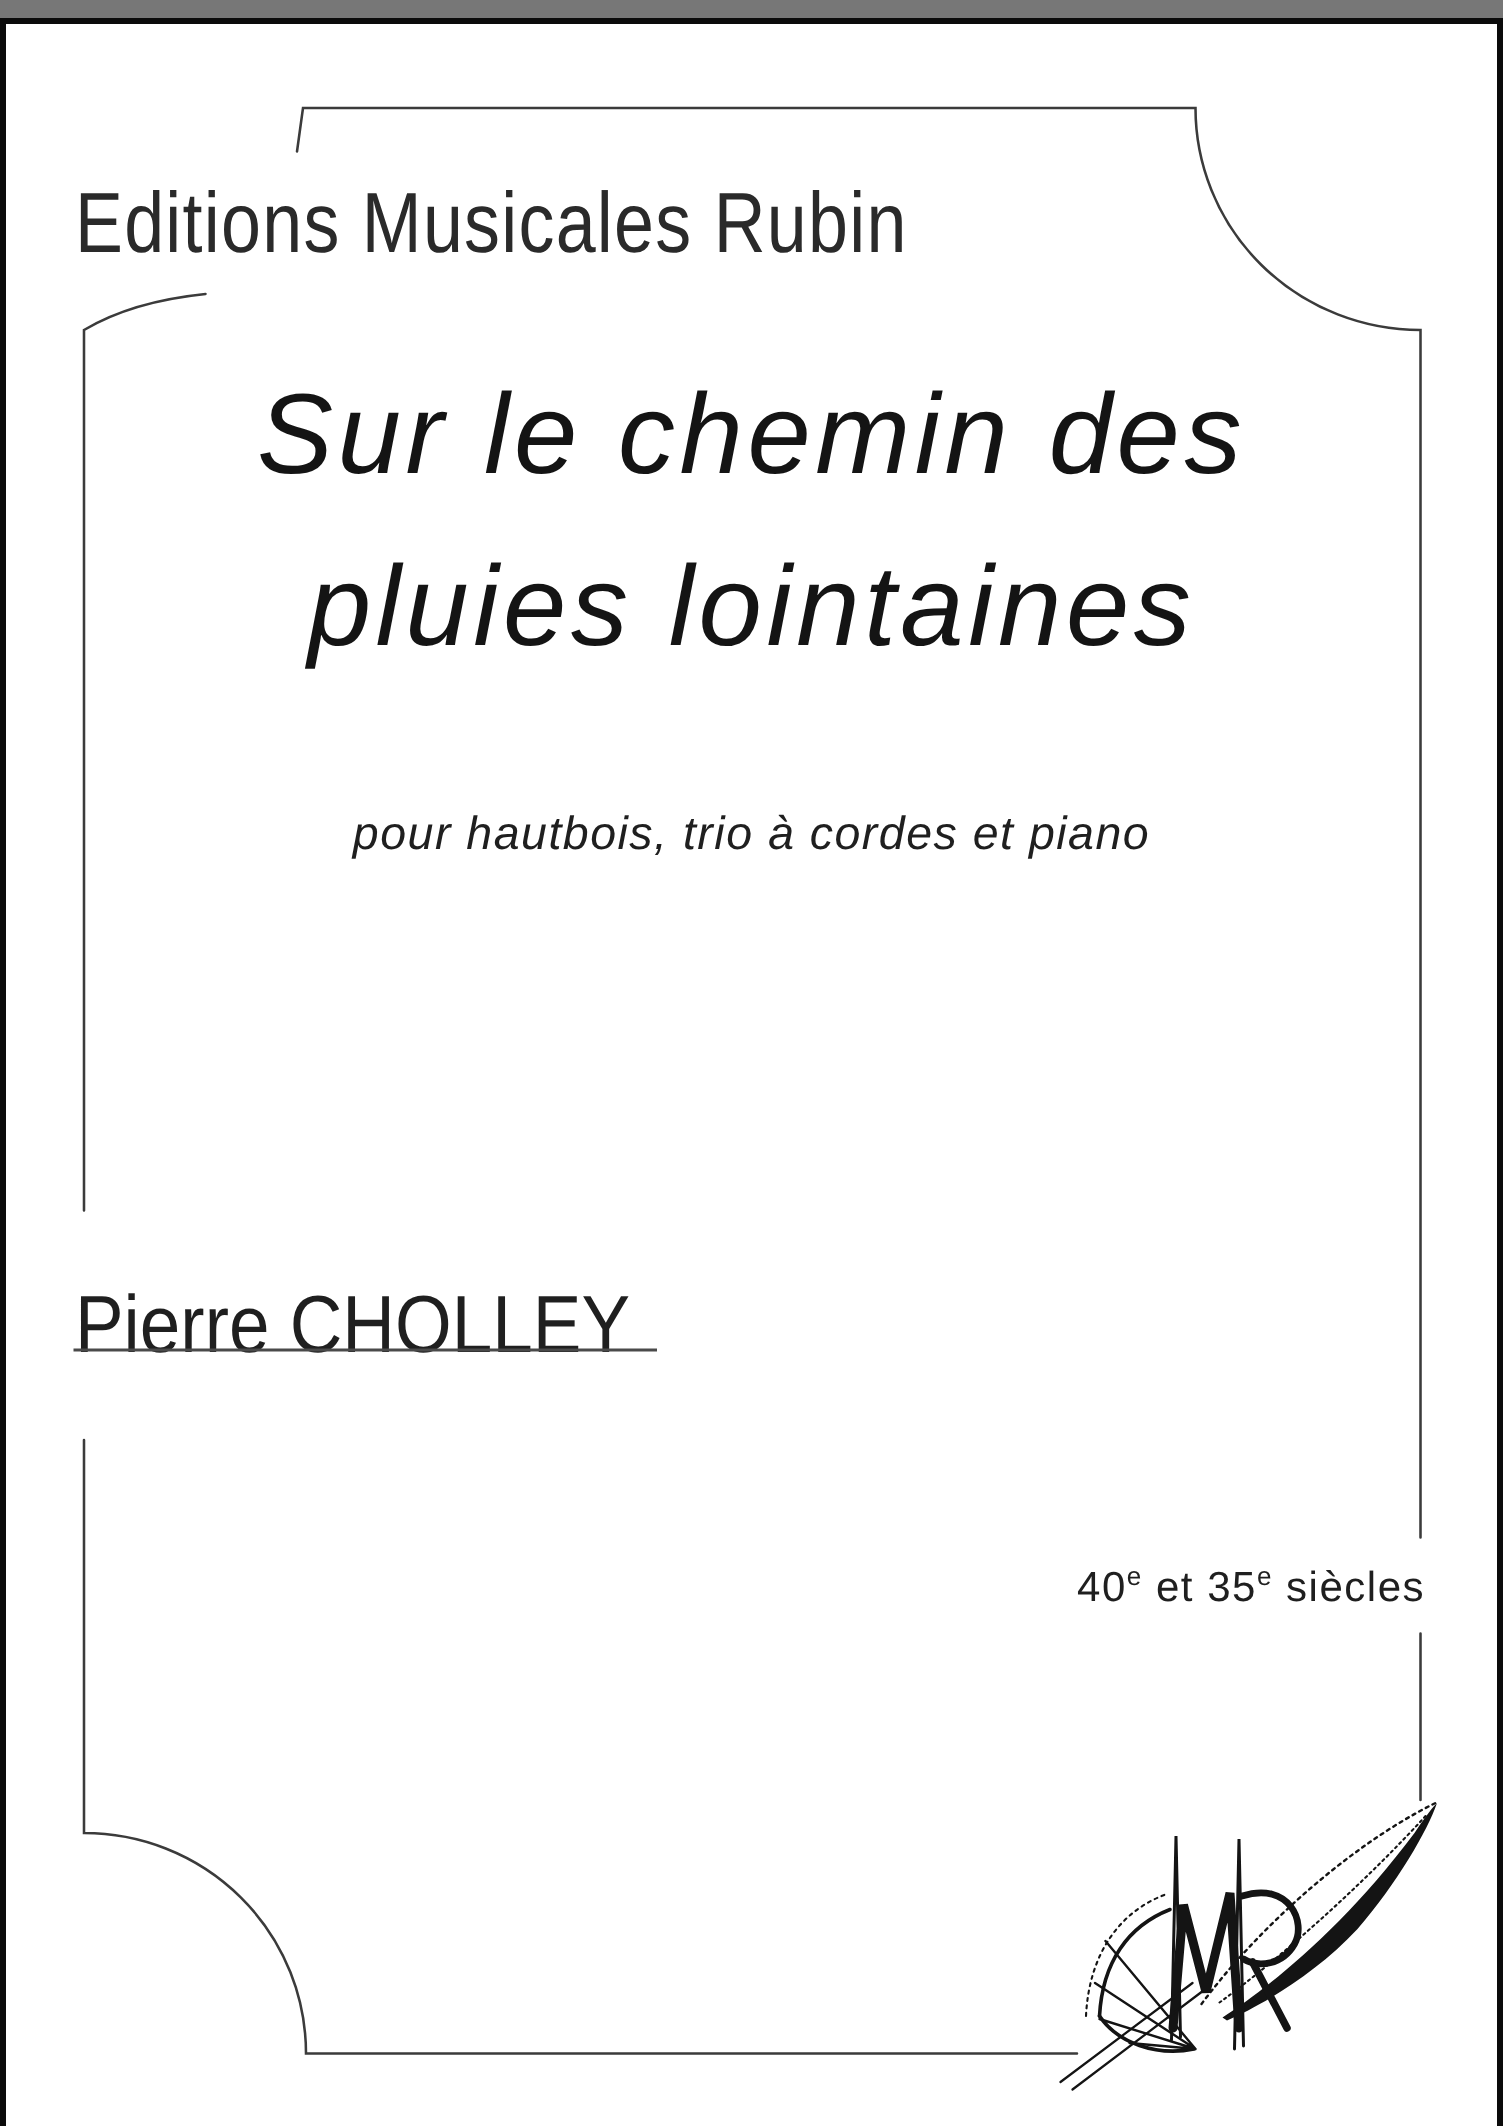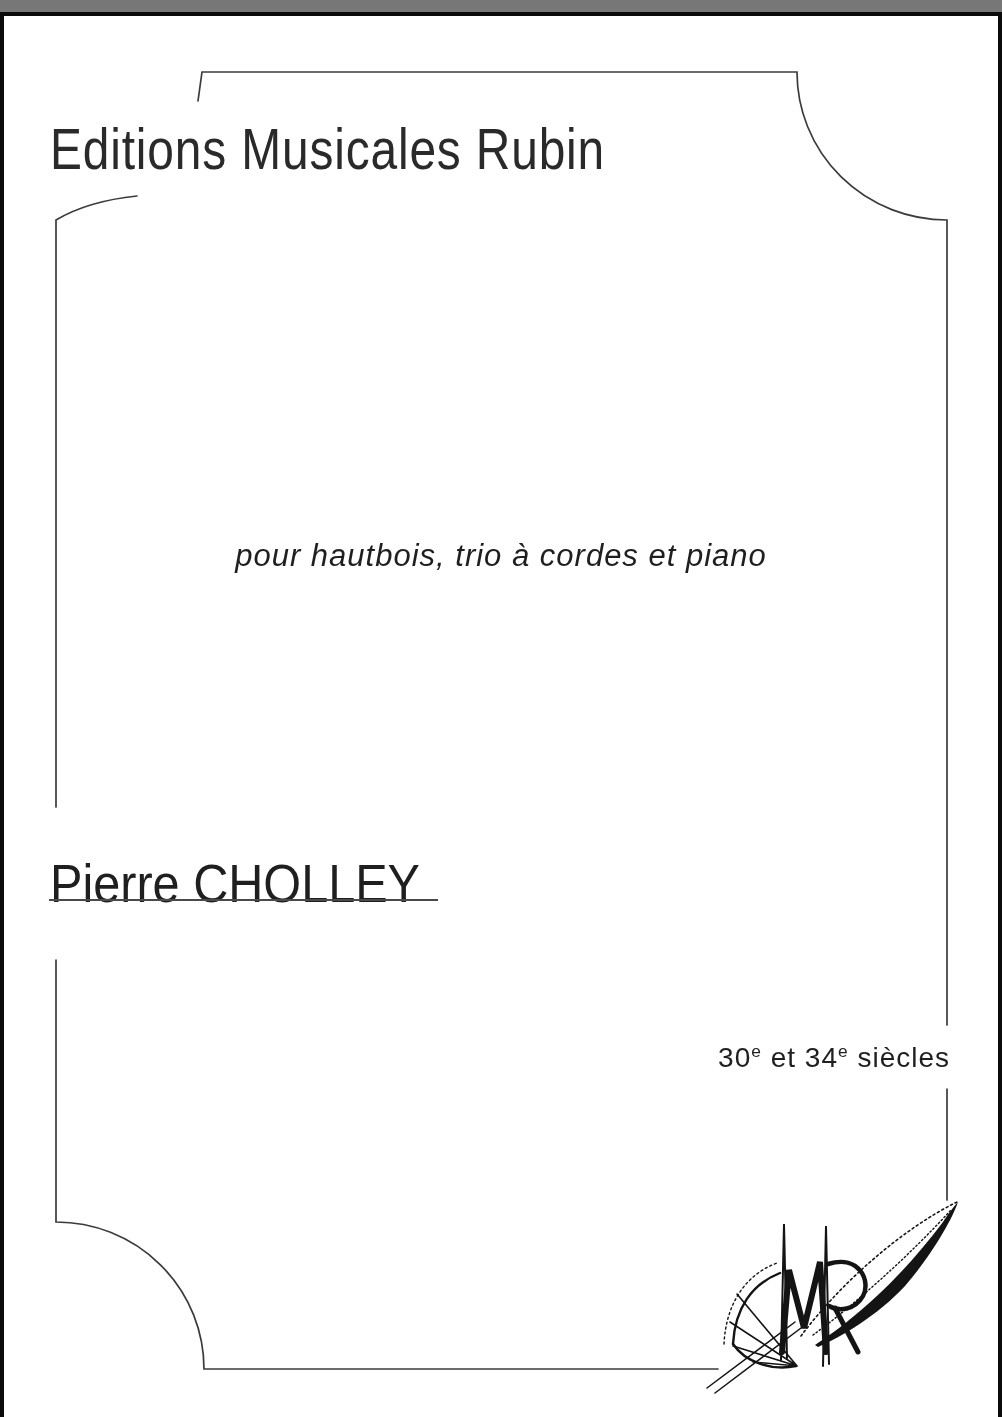--- a/index.html
+++ b/index.html
@@ -47,27 +47,31 @@
 
   <svg class="frame-svg" width="1002" height="1417" viewBox="0 0 1002 1417" fill="none" stroke="#3b3b3b" stroke-width="1.7" stroke-linecap="round">
 
     <path d="M 198 89 L 202 60 L 797 60 A 150 148 0 0 0 947 208 L 947 1013 M 947 1077 L 947 1188"></path>
 
     <path d="M 137 184 Q 88 189 56 208 L 56 795 M 56 948 L 56 1210 A 148 147 0 0 1 204 1357 L 718 1357"></path>
   </svg>
 
   <div class="publisher">Editions Musicales Rubin</div>
 
+  <div class="title">
+    <div>Sur le chemin des</div>
+    <div>pluies lointaines</div>
+  </div>
 
   <div class="subtitle">pour hautbois, trio à cordes et piano</div>
 
   <div class="composer">Pierre CHOLLEY</div>
   <div class="composer-underline"></div>
 
-  <div class="period"><span>30</span><sup>e</sup><span> et </span><span>34</span><sup>e</sup><span> siècles</span></div>
+  <div class="period"><span>40</span><sup>e</sup><span> et </span><span>35</span><sup>e</sup><span> siècles</span></div>
 
   <svg class="logo" width="270" height="205" viewBox="0 0 270 205" fill="none" stroke="#141414" stroke-linecap="round">
 
     <path stroke="none" fill="#141414" d="M 120 151 C 152 130 200 92 248 28 C 252 22 258 13 263 8
              C 257 26 236 62 210 92 C 182 122 146 143 123 153 Z"></path>
 
     <path stroke-width="1.6" stroke-dasharray="2 3" d="M 106 142 C 143 92 205 36 262 8"></path>
 
     <path stroke-width="1.4" stroke-dasharray="1.5 2.5" d="M 118 141 C 158 112 214 62 256 16"></path>
 

